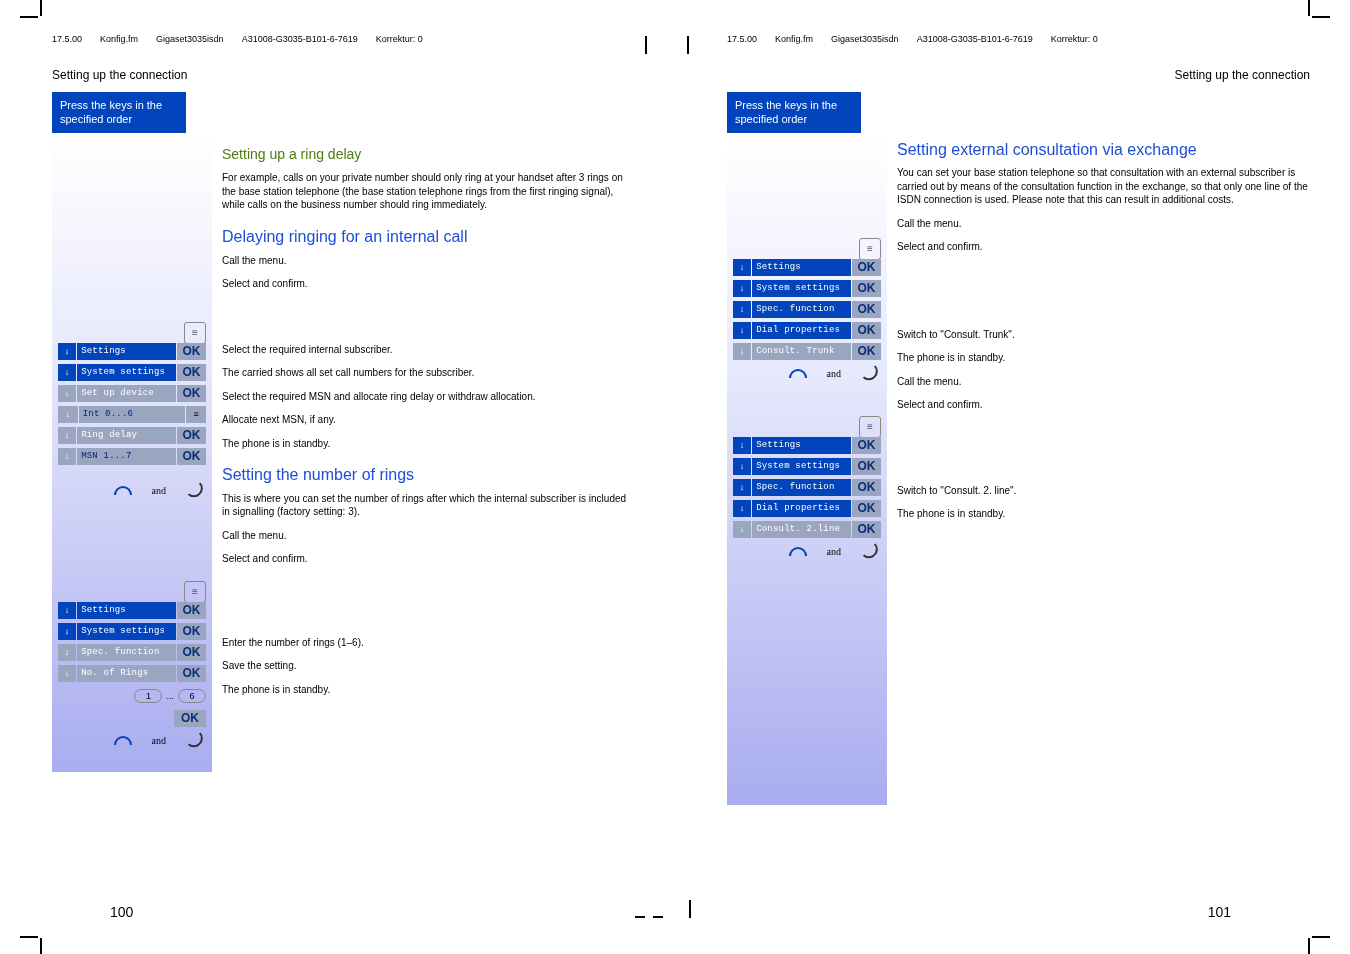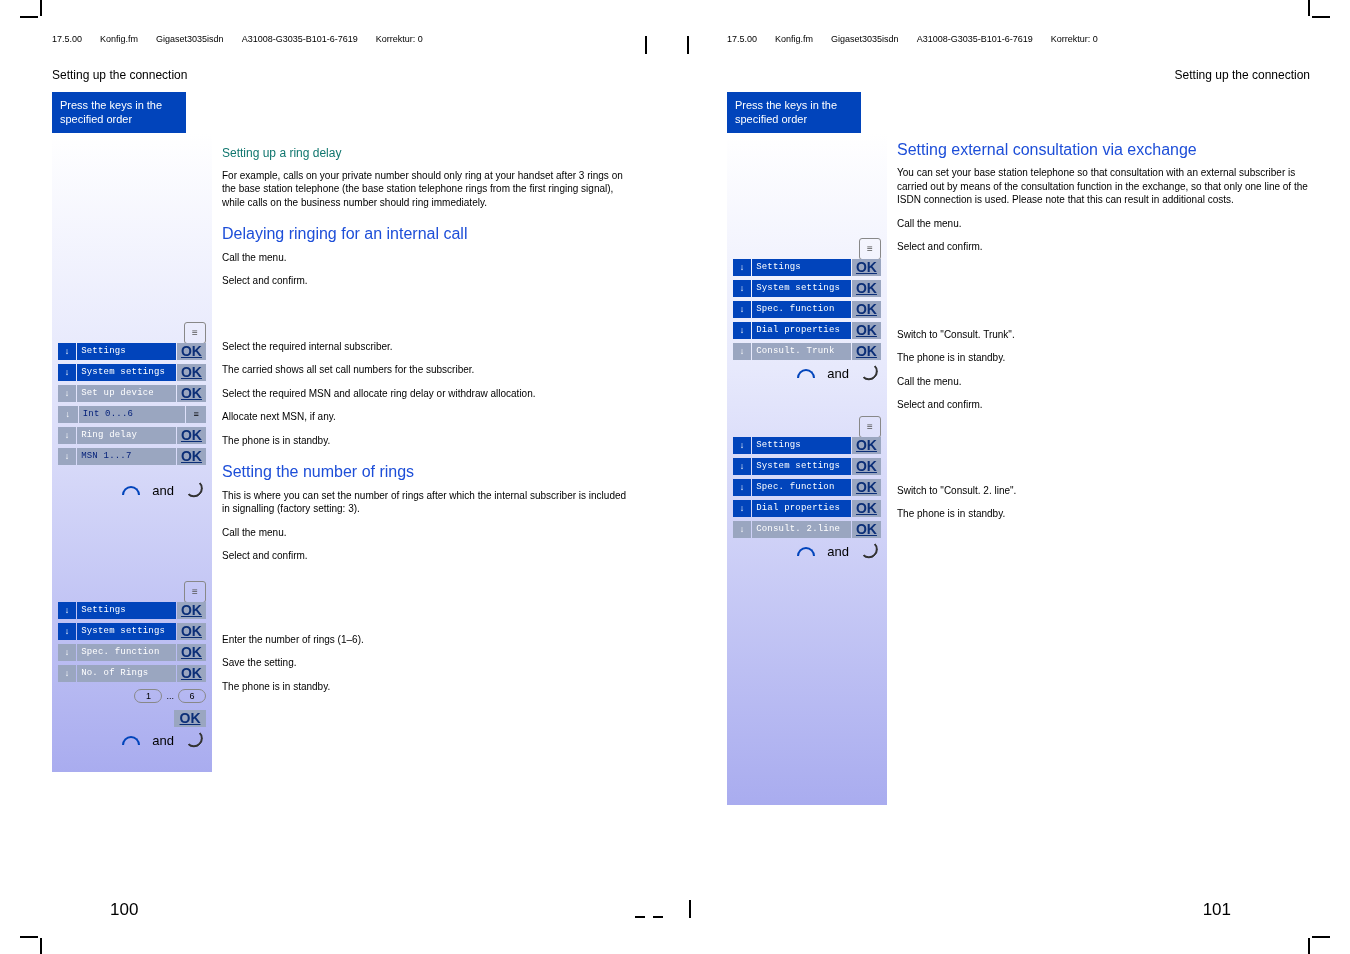--- a/index.html
+++ b/index.html
@@ -73,22 +73,22 @@
     gap: 2px;
   }
   .content {
     padding-left: 10px;
     flex: 1;
     font-size: 10px;
     line-height: 1.35;
     color: #000;
   }
   .h2 {
-    color: #0f766e;
-    font-size: 12px;
+    color: #4d7c0f;
+    font-size: 14px;
     margin: 12px 0 8px 0;
     font-weight: normal;
   }
   .h3 {
     color: #1d4ed8;
     font-size: 16px;
     margin: 14px 0 6px 0;
     font-weight: normal;
   }
   .para { margin: 0 0 10px 0; }
@@ -124,23 +124,22 @@
     letter-spacing: 0.2px;
     padding: 0 4px;
     width: 108px;
     justify-content: flex-start;
   }
   .lcd.grey { background: #9aa6c0; }
   .ok {
     width: 32px;
     background: #9aa6c0;
     color: #0b2e77;
-    font-size: 14px;
+    font-size: 12px;
     font-weight: bold;
-    text-decoration: underline;
   }
   .tail-box {
     width: 20px;
     background: #9aa6c0;
     color: #000;
   }
   .menu-icon {
     width: 20px;
     height: 20px;
     border: 1px solid #888;
@@ -149,23 +148,24 @@
     font-size: 10px;
     display: inline-flex;
     align-items: center;
     justify-content: center;
     margin-left: auto;
   }
   .standby-row {
     display: flex;
     justify-content: flex-end;
     align-items: center;
-    gap: 12px;
+    gap: 20px;
     height: 22px;
-    font-size: 13px;
+    font-size: 10px;
+    font-family: Liberation Serif, serif;
   }
   .phone-on, .phone-off {
     width: 20px;
     height: 14px;
     display: inline-block;
     position: relative;
   }
   .phone-on::before, .phone-off::before {
     content: "";
     position: absolute;
@@ -197,21 +197,21 @@
     font-size: 9px;
     min-width: 14px;
     text-align: center;
   }
   .content .line {
     margin: 4px 0 10px 0;
   }
   .page-num {
     position: absolute;
     bottom: 34px;
-    font-size: 17px;
+    font-size: 14px;
   }
   .page.left .page-num { left: 110px; }
   .page.right .page-num { right: 119px; }
   
   .cm-tl-h { top: 16px; left: 20px; }
   .cm-tl-v { top: -2px; left: 40px; }
   .cm-tr-h { top: 16px; right: 20px; }
   .cm-tr-v { top: -2px; right: 40px; }
   .cm-bl-h { bottom: 16px; left: 20px; }
   .cm-bl-v { bottom: -2px; left: 40px; }

